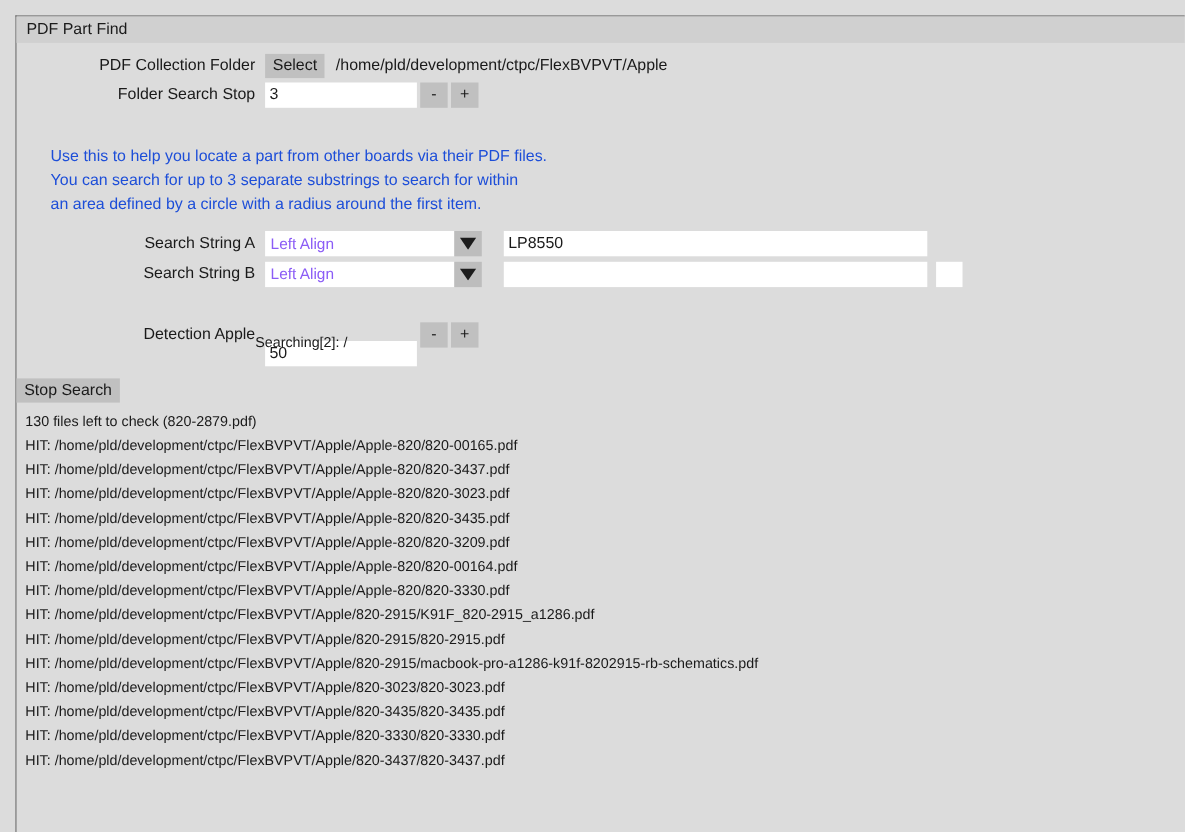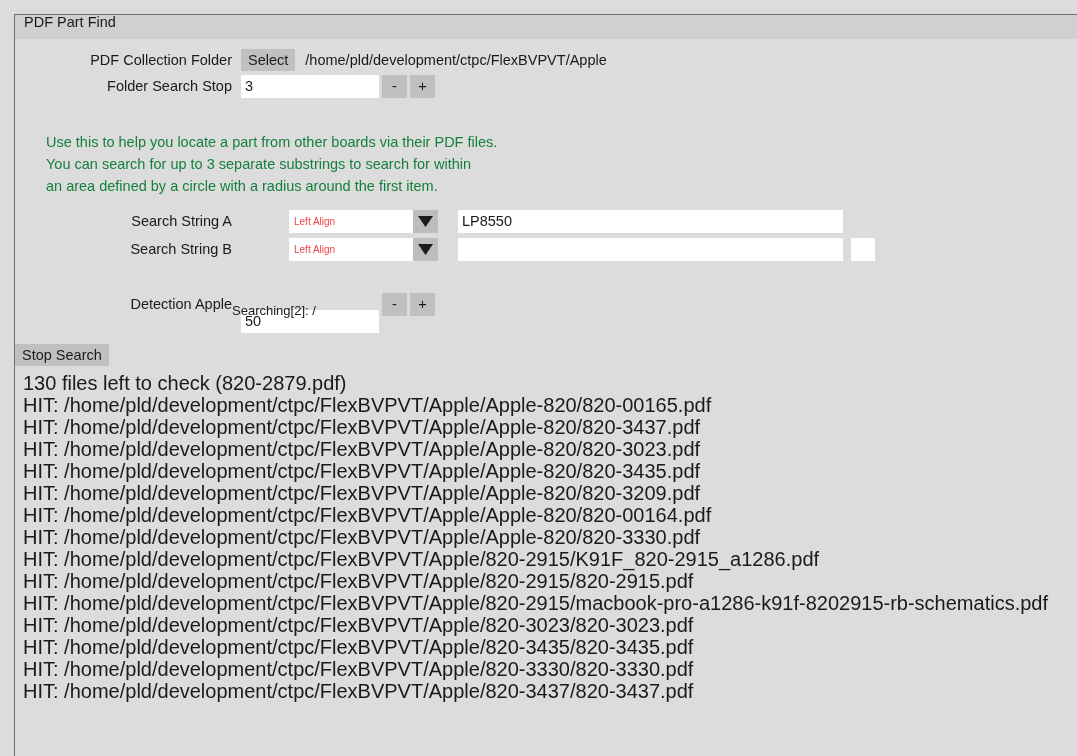--- a/index.html
+++ b/index.html
@@ -30,20 +30,21 @@
     background: #dcdcdc;
   }
   #titlebar {
     position: absolute;
     left: 0;
     top: 0;
     right: 0;
     height: 24px;
     background: #d0d0d0;
     display: flex;
+    align-items: center;
   }
   #titlebar .title-text {
     padding-left: 9px;
     font-size: 14.5px;
     color: #1a1a1a;
     line-height: 1;
   }
 
   #content {
     position: absolute;
@@ -117,44 +118,43 @@
     align-items: stretch;
     height: 23px;
     width: 197px;
     box-sizing: border-box;
   }
   .combo .combo-value {
     background: #ffffff;
     flex: 1 1 auto;
     padding-left: 5px;
     line-height: 23px;
-    font-size: 10px;
-    color: #ef4444;
+    font-size: 14px;
+    color: #8b5cf6;
     overflow: hidden;
     white-space: nowrap;
-    margin-left: 48px;
   }
   .combo .combo-arrow {
     width: 25px;
     background: #bdbdbd;
     display: flex;
     align-items: center;
     justify-content: center;
     flex: 0 0 25px;
   }
   .combo .combo-arrow svg { display: block; }
 
   
   #helptext {
     position: absolute;
     left: 31px;
     top: 92px;
     line-height: 22px;
     font-size: 14.5px;
-    color: #15803d;
+    color: #1d4ed8;
   }
   #helptext div { white-space: nowrap; }
 
   
   #searching-status {
     position: absolute;
     left: 217px;
     top: 264px;
     font-size: 13px;
     white-space: nowrap;
@@ -163,21 +163,21 @@
   #stop-search {
     position: absolute;
     left: 0px;
     top: 305px;
   }
   #log {
     position: absolute;
     left: 8px;
     top: 333px;
     right: 0;
-    font-size: 20px;
+    font-size: 13px;
     line-height: 22px;
   }
   #log .log-line {
     white-space: nowrap;
     color: #1a1a1a;
     height: 22px;
   }
 </style>
 </head>
 <body>

